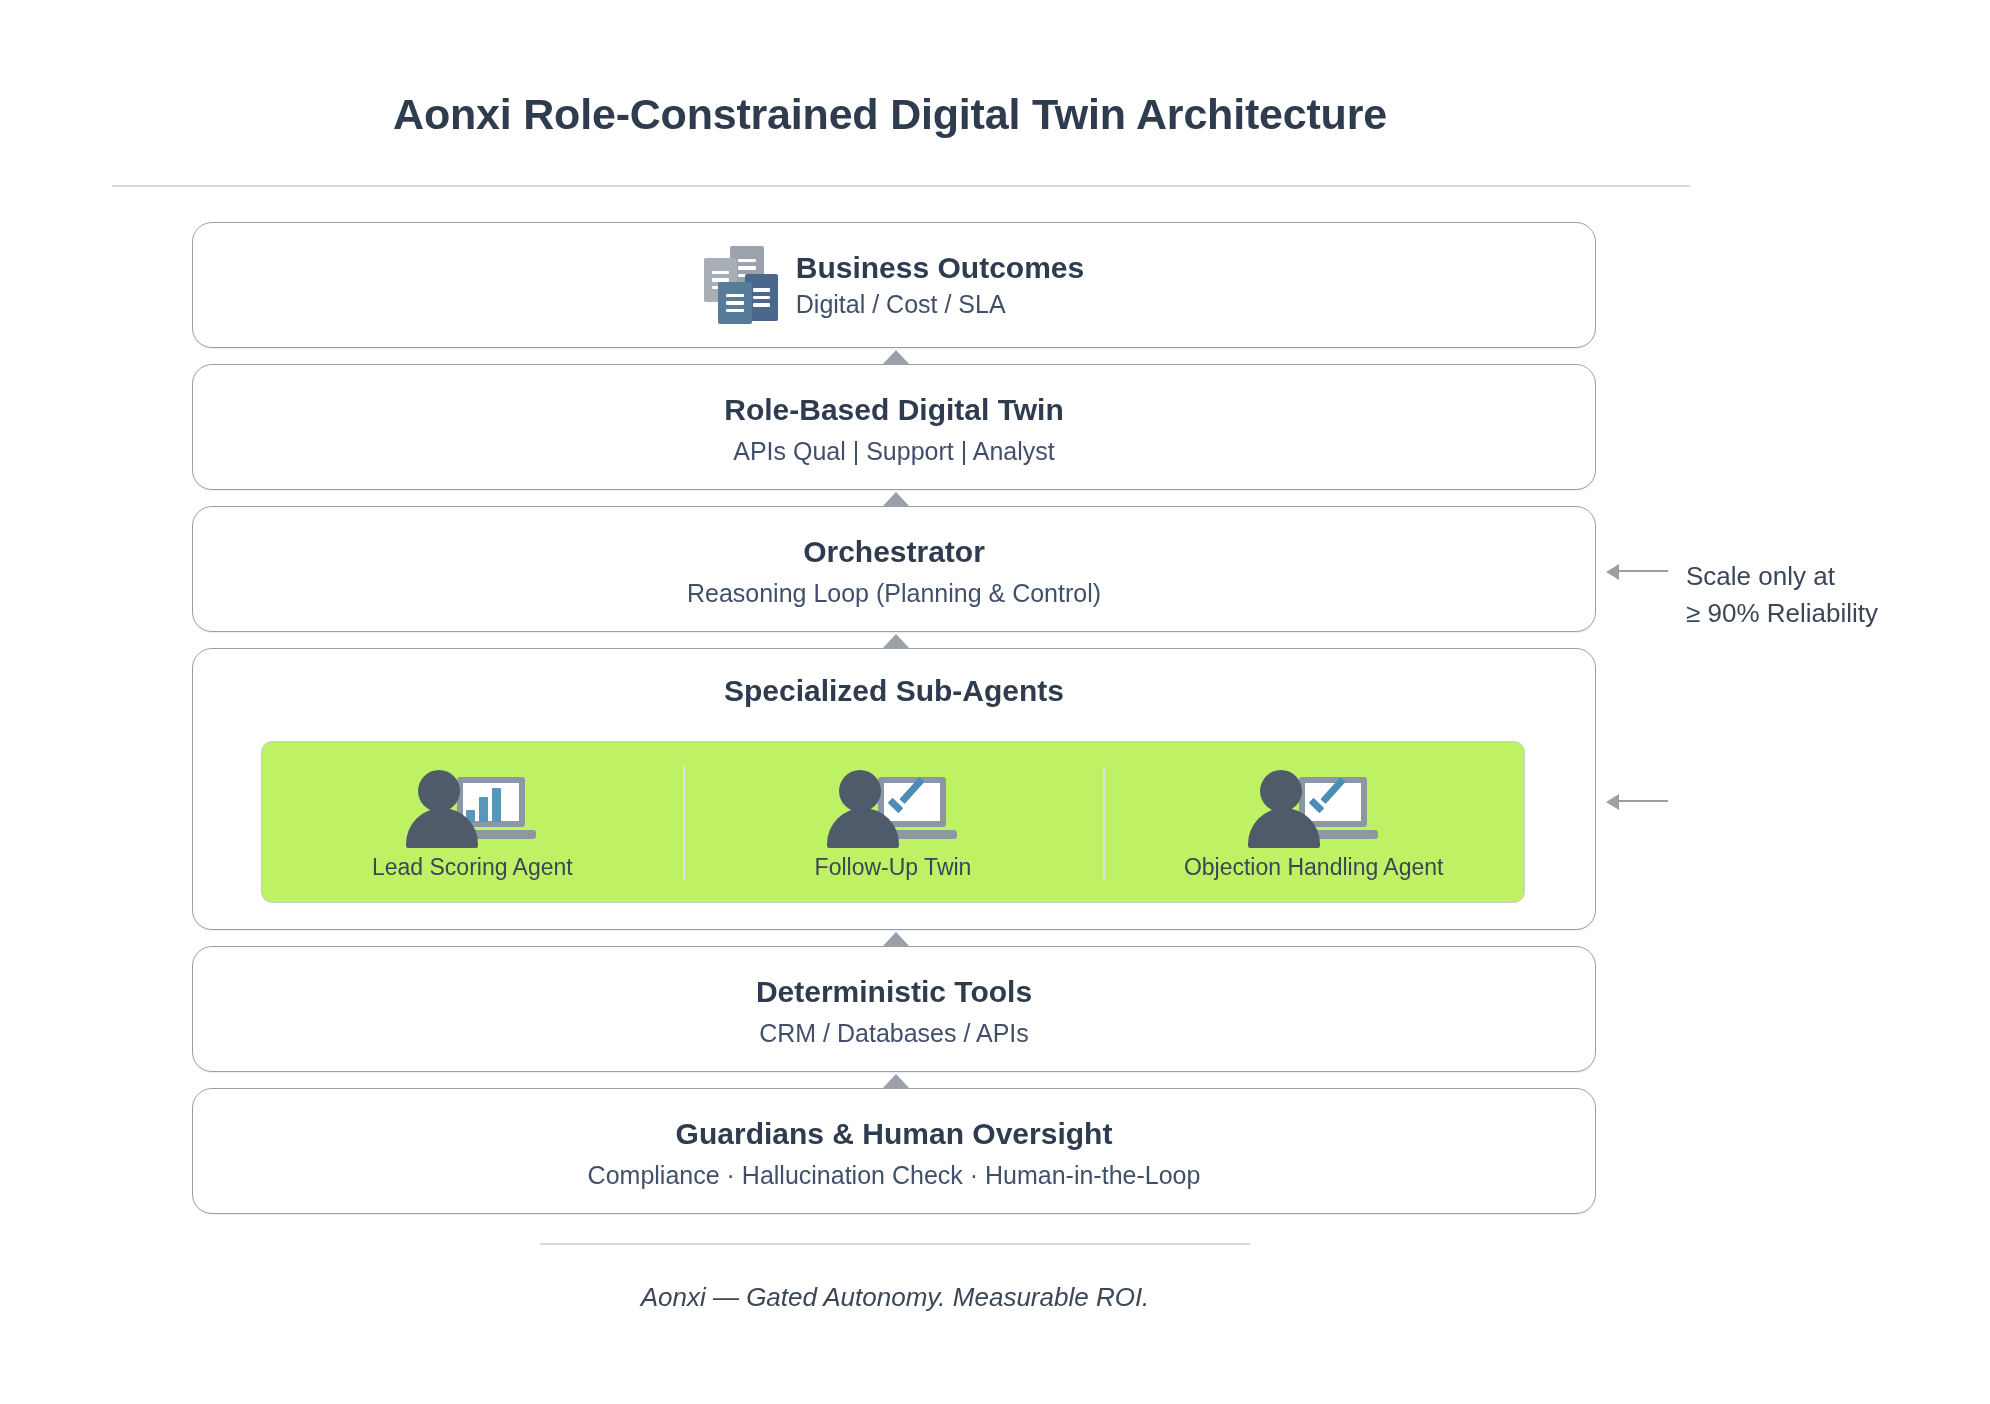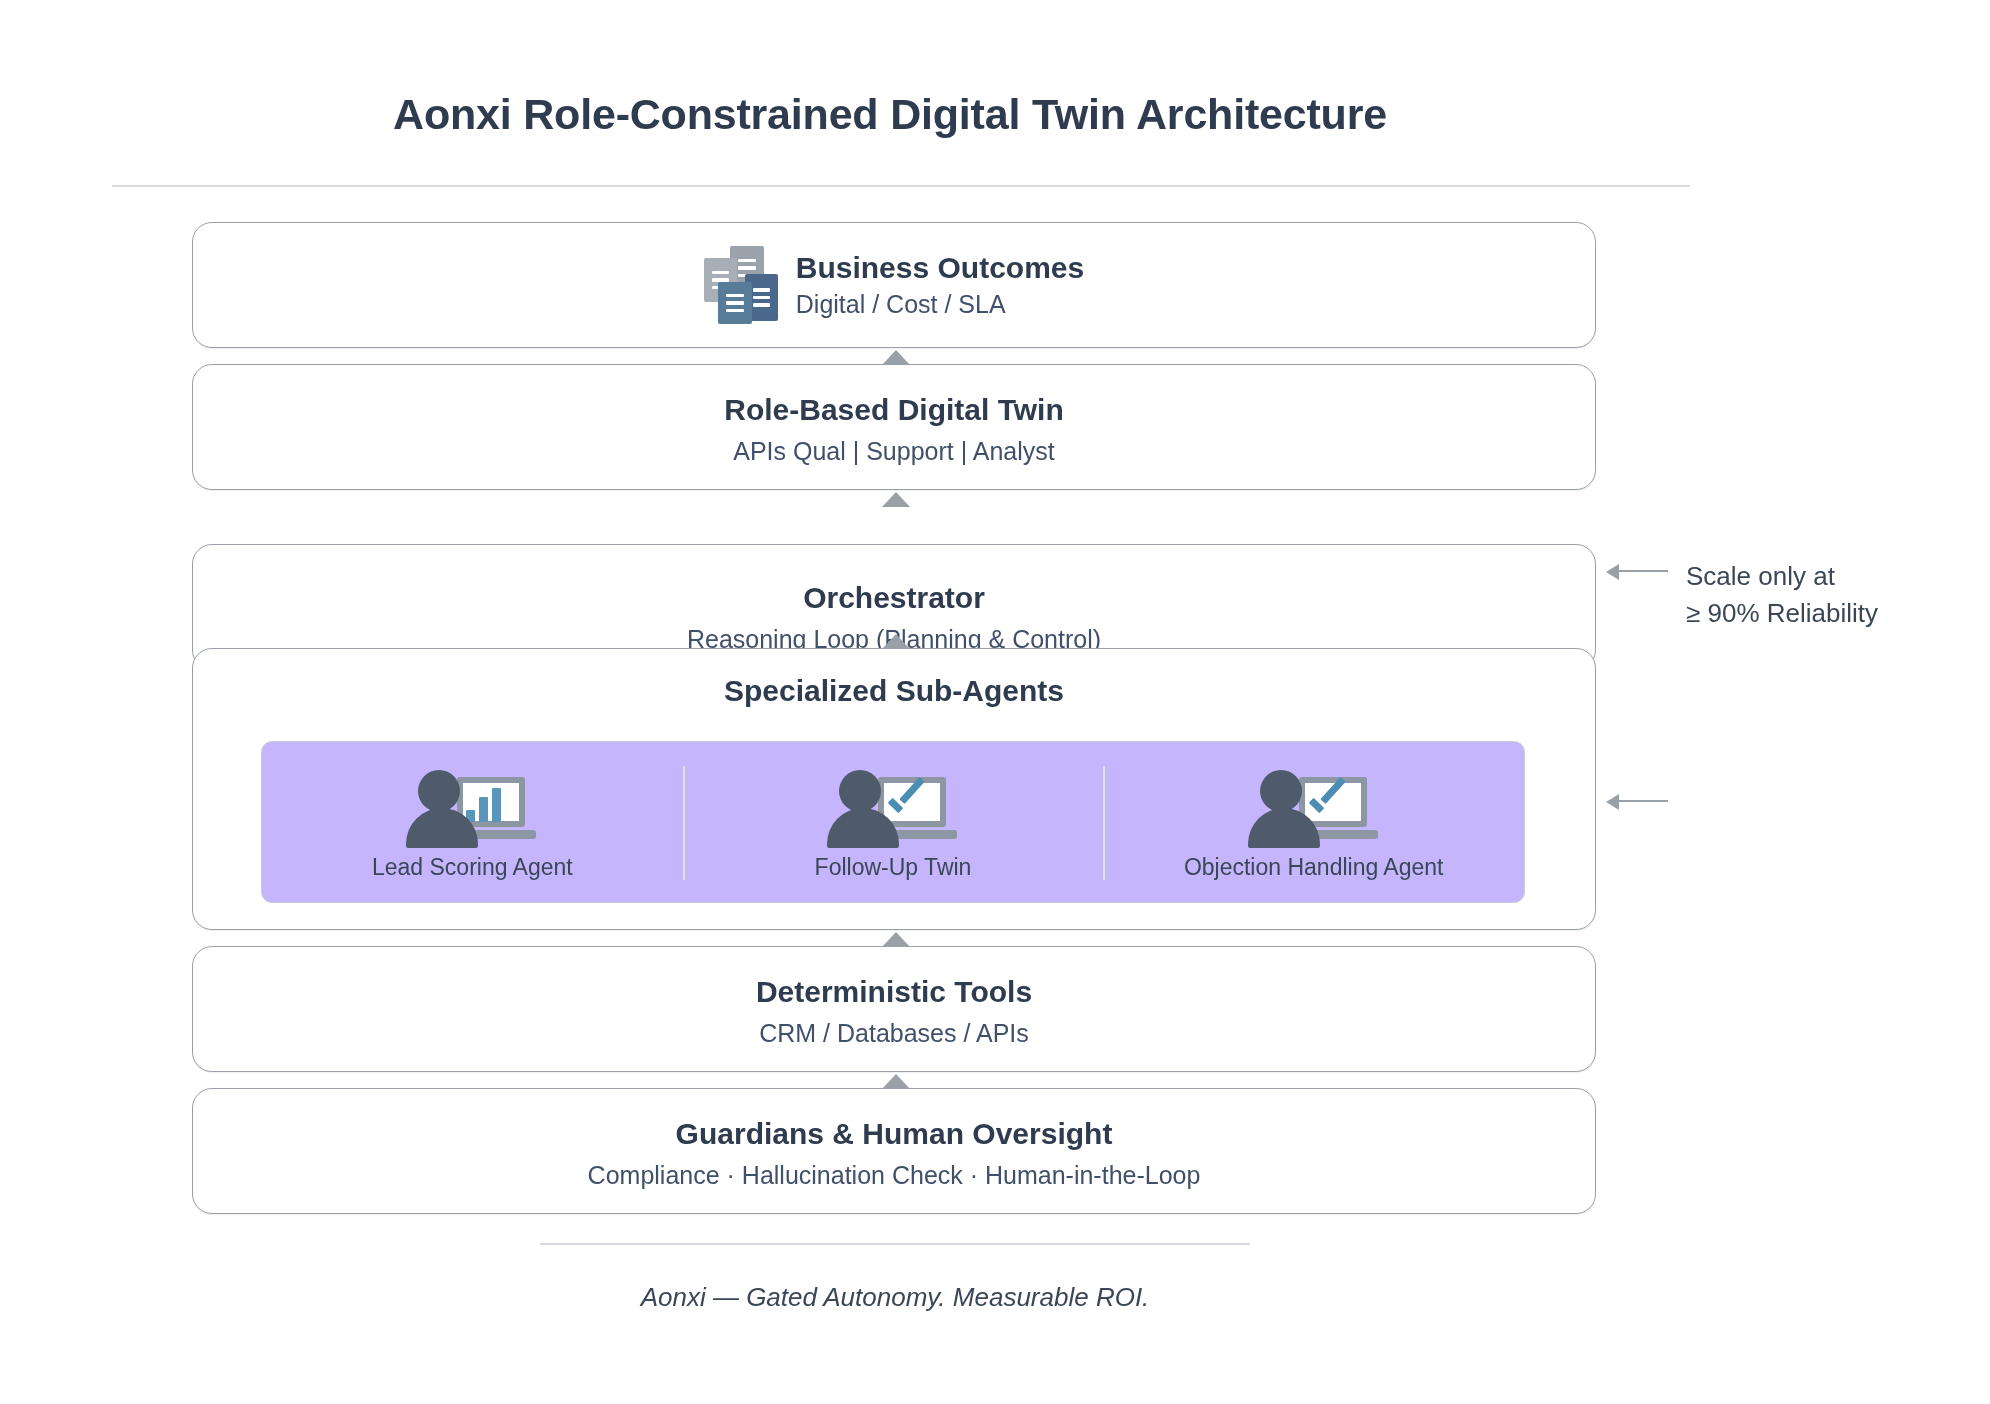--- a/index.html
+++ b/index.html
@@ -101,31 +101,31 @@
   }
   .doc-a { left: 0;  top: 12px; width: 33px; height: 44px; background: #a7aeb5; z-index: 2; }
   .doc-b { left: 26px; top: 0;  width: 34px; height: 44px; background: #9aa3ac; z-index: 1; }
   .doc-c { left: 14px; top: 36px; width: 34px; height: 42px; background: #567c99; z-index: 4; }
   .doc-d { left: 41px; top: 28px; width: 33px; height: 47px; background: #49688b; z-index: 3; }
 
   
   #layer-twin { top: 364px; height: 126px; padding-top: 28px; }
 
   
-  #layer-orch { top: 506px; height: 126px; padding-top: 36px; margin-top: 38px; }
+  #layer-orch { top: 506px; height: 126px; padding-top: 28px; }
 
   
   #layer-agents { top: 648px; height: 282px; padding-top: 25px; }
 
   #agents-panel {
     position: absolute;
     left: 68px; top: 92px;
     width: 1264px;
     height: 162px;
-    background: #c4b5fd;
+    background: #bef264;
     border: 1.4px solid #c9ced6;
     border-radius: 11px;
     display: flex;
   }
   .agent-cell {
     flex: 1 1 0;
     display: flex;
     flex-direction: column;
     align-items: center;
     justify-content: center;

